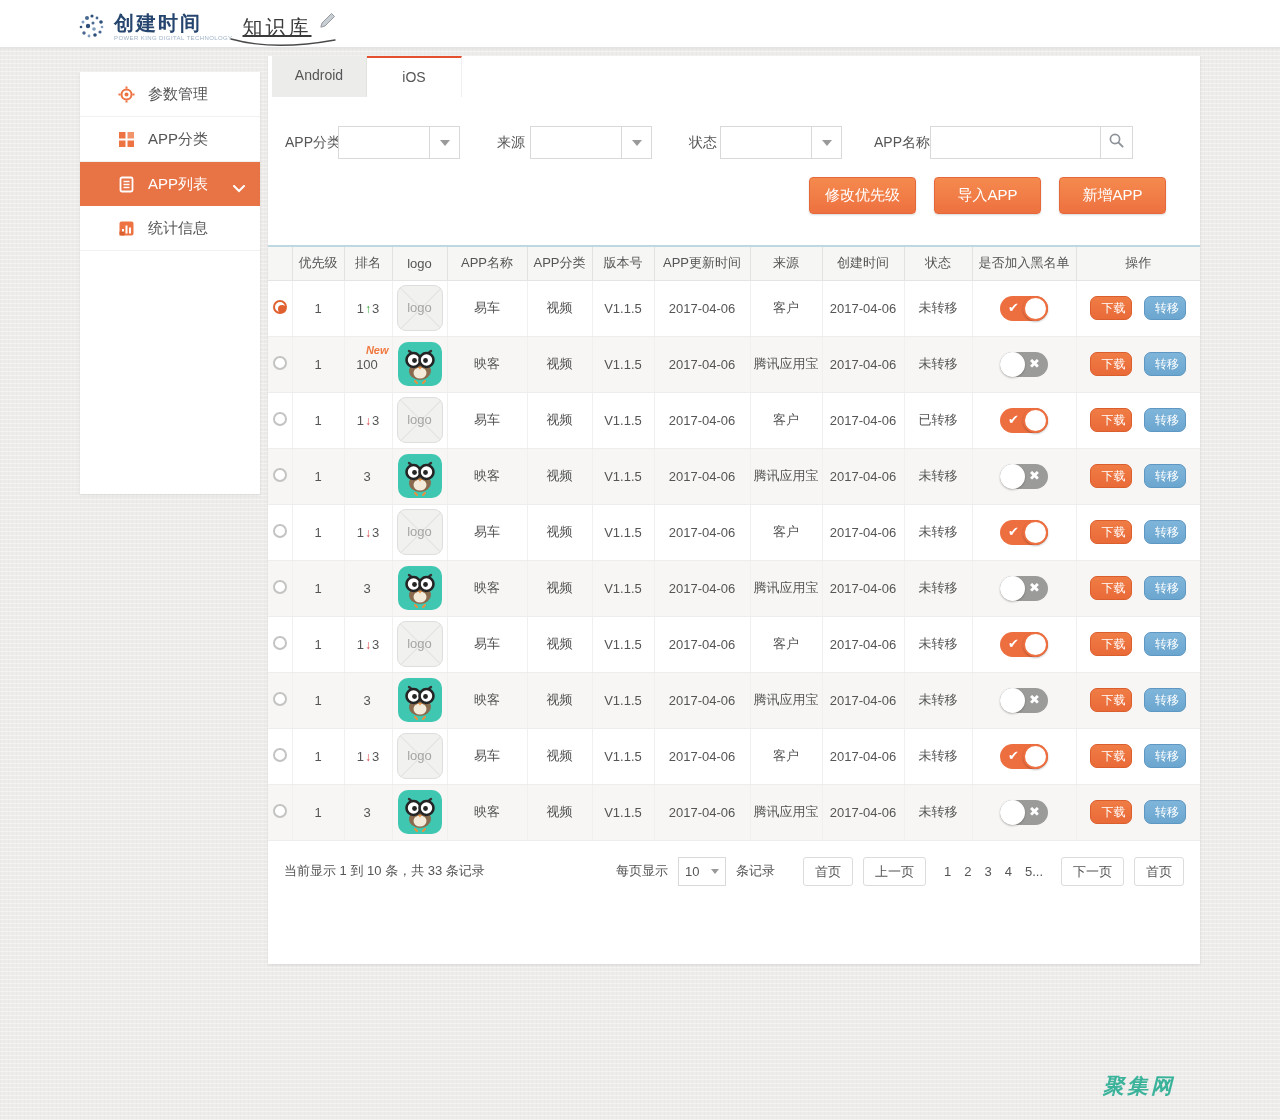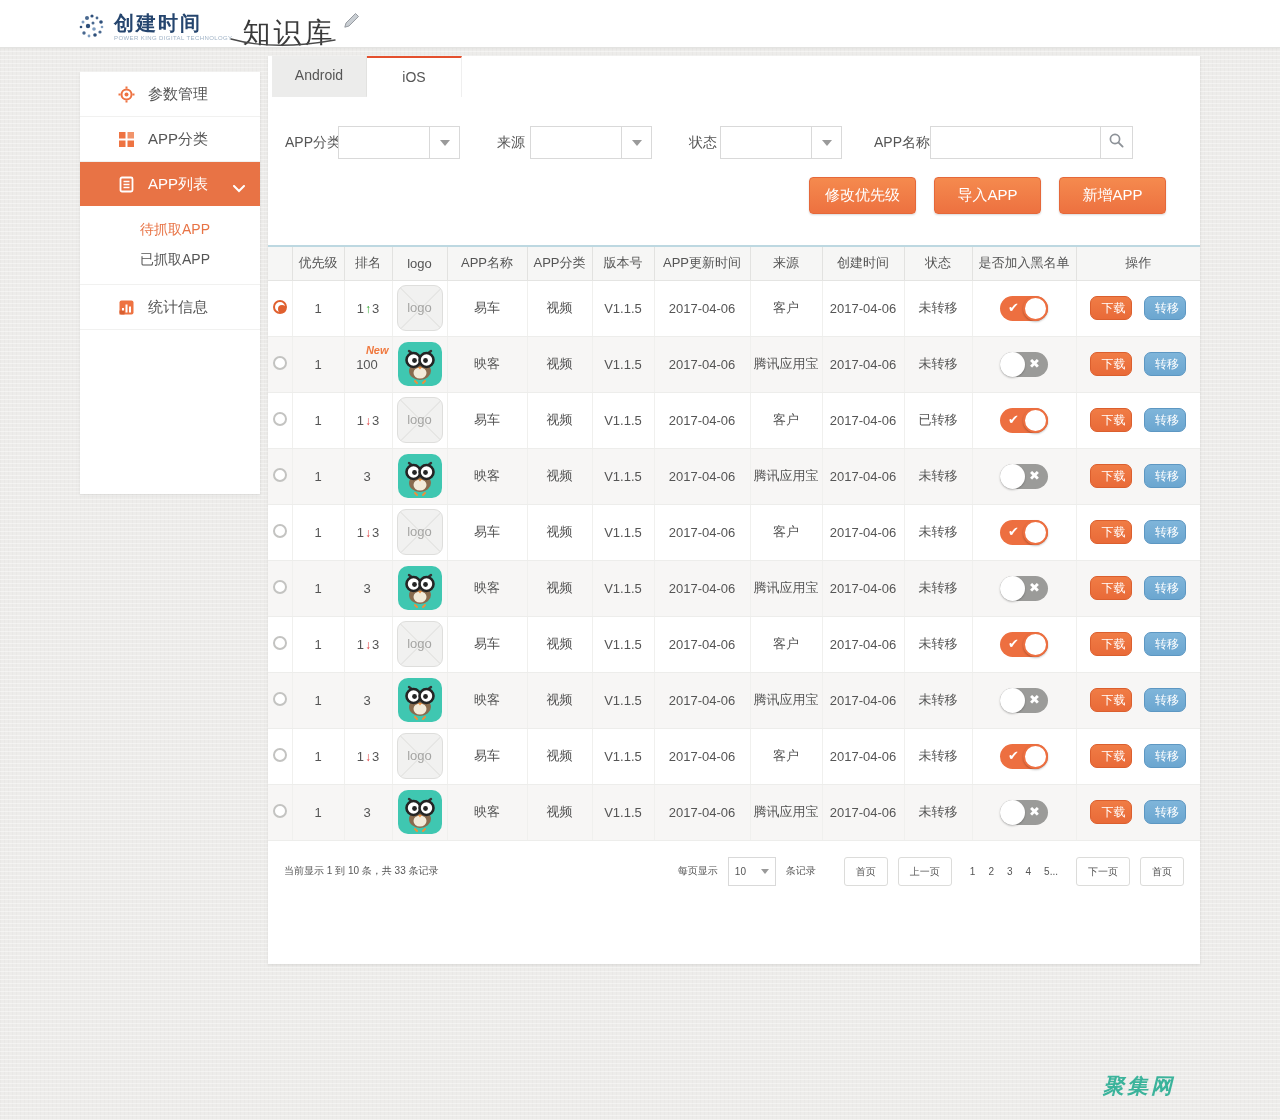--- a/index.html
+++ b/index.html
@@ -16,21 +16,21 @@
   }
   
   .topbar{position:absolute;top:0;left:0;width:1280px;height:48px;background:#fff;
     border-bottom:1px solid #e3e3e1;box-shadow:0 1px 2px rgba(0,0,0,.04);}
   .brand{position:absolute;left:76px;top:6px;display:flex;align-items:flex-start;}
   .brand-mark{margin-top:6px;margin-right:8px;}
   .brand-text{display:flex;flex-direction:column;margin-top:6px;}
   .brand-name{font-size:20px;font-weight:bold;color:#25456e;letter-spacing:2px;line-height:22px;}
   .brand-sub{font-size:6px;color:#9fb2c6;letter-spacing:.4px;margin-top:1px;}
   .kb-wrap{position:relative;margin-left:10px;margin-top:8px;}
-  .kb-title{font-size:28px;color:#3a3a3a;letter-spacing:3px;}
+  .kb-title{font-size:20px;color:#3a3a3a;letter-spacing:3px;text-decoration:underline;}
   .kb-pencil{position:absolute;right:-24px;top:-2px;}
   .kb-swoosh{position:absolute;left:-14px;top:22px;}
   
   .sidebar{position:absolute;left:80px;top:56px;width:180px;min-height:422px;background:#fff;
     box-shadow:0 1px 3px rgba(0,0,0,.09);margin-top:16px;}
   .side-item{position:relative;height:45px;display:flex;align-items:center;padding-left:38px;
     font-size:15px;color:#555;border-bottom:1px solid #f1f1f0;cursor:pointer;}
   .side-item .s-icon{width:17px;height:17px;margin-right:13px;display:inline-flex;}
   .side-item.active{background:#e87345;color:#fff;border-bottom:none;height:44px;}
   .side-sub{padding:8px 0 10px 0;border-bottom:1px solid #f1f1f0;}
@@ -94,21 +94,21 @@
   .toggle.on .knob{right:0;border:2px solid #ed6f40;width:25px;height:25px;}
   .toggle.off{background:#9b9b99;}
   .toggle.off .t-x{right:8px;}
   .toggle.off .knob{left:0;}
   
   .act-btn{display:inline-block;min-width:42px;height:24px;line-height:22px;border-radius:7px;color:#fff;font-size:12px;
     text-align:right;cursor:pointer;padding:0 6px;}
   .act-download{background:linear-gradient(#f07c45,#e96a38);border:1px solid #db5f2e;margin-right:8px;}
   .act-transfer{background:linear-gradient(#7fb5da,#6ba6d0);border:1px solid #5d97c2;}
   
-  .tfoot{position:absolute;top:796px;left:16px;width:900px;height:38px;display:flex;align-items:center;font-size:10px;color:#555;}
+  .tfoot{position:absolute;top:796px;left:16px;width:900px;height:38px;display:flex;align-items:center;font-size:13px;color:#555;}
   .pg-summary{white-space:nowrap;}
   .pg-right{margin-left:auto;display:flex;align-items:center;gap:10px;}
   .pp-select{width:48px;height:29px;border:1px solid #d9d9d9;background:#fff;display:flex;align-items:center;
     justify-content:space-between;padding:0 6px;cursor:pointer;}
   .pp-select .caret{border-left-width:4px;border-right-width:4px;border-top-width:5px;}
   .pg-btn{height:29px;line-height:27px;padding:0 11px;border:1px solid #dcdcda;background:#fff;border-radius:3px;
     cursor:pointer;white-space:nowrap;}
   .pg-pages{display:flex;gap:13px;margin:0 8px;}
   .pg-num{cursor:pointer;}
   .gap18{width:8px;}
@@ -193,24 +193,20 @@
         <line x1="5.5" y1="11.5" x2="11.5" y2="11.5" stroke="#fff" stroke-width="1.5"></line>
       </svg>
     </span>
     <span>APP列表</span>
     <span class="chev">
       <svg width="12" height="8" viewBox="0 0 12 8">
           <path d="M1 1 L6 6 L11 1" fill="none" stroke="#fff" stroke-width="2" stroke-linecap="round"></path>
         </svg>
     </span>
   </div>
-  <div class="side-sub">
-    <div class="side-sub-item active">待抓取APP</div>
-    <div class="side-sub-item">已抓取APP</div>
-  </div>
   <div class="side-item">
     <span class="s-icon">
       <svg width="17" height="17" viewBox="0 0 17 17">
         <rect x="1.5" y="1.5" width="14" height="14" rx="2" fill="#ee7342"></rect>
         <rect x="4" y="9" width="2" height="4.5" fill="#fff"></rect>
         <rect x="7.5" y="5.5" width="2" height="8" fill="#fff"></rect>
         <rect x="11" y="7.5" width="2" height="6" fill="#fff"></rect>
         <rect x="1.5" y="11.5" width="5" height="4" fill="#d95f2f"></rect>
       </svg>
     </span>

